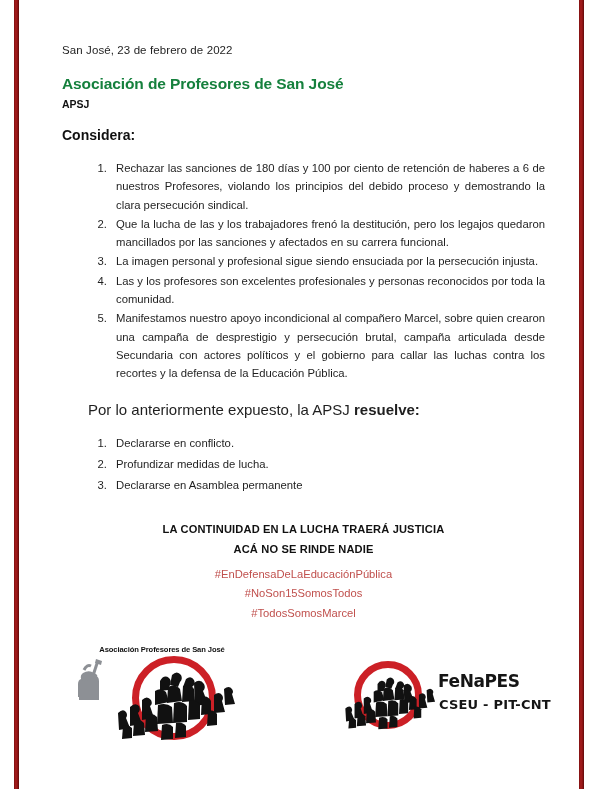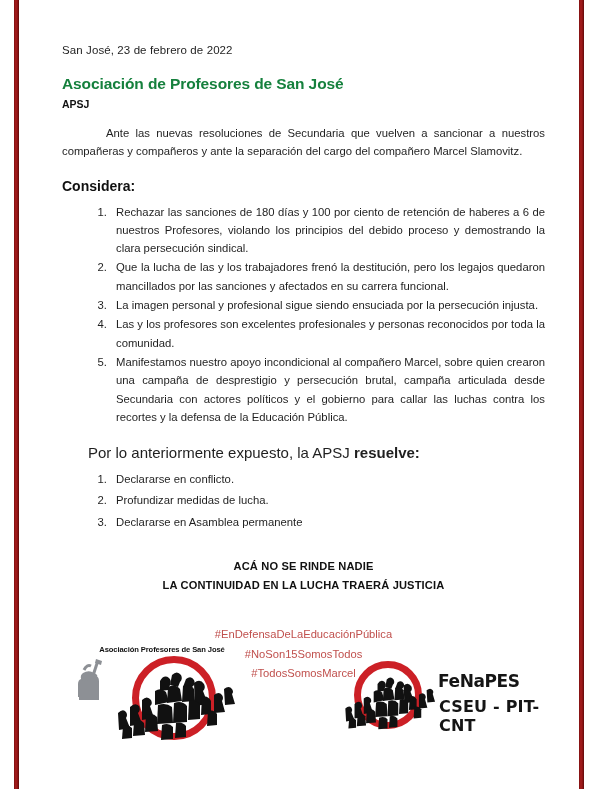--- a/index.html
+++ b/index.html
@@ -70,21 +70,21 @@
   }
 
   .heading {
     font-size: 14px;
     font-weight: bold;
     margin-top: 17px;
     color: #111;
   }
 
   ol.numlist {
-    margin: 9px 0 0 0;
+    margin: 16px 0 0 0;
     padding-left: 48px;
     font-size: 11.3px;
     line-height: 1.62;
     text-align: justify;
     color: #1f1f1f;
   }
   ol.numlist > li {
     margin-bottom: 1px;
     padding-left: 6px;
   }
@@ -102,21 +102,21 @@
     margin-top: 26px;
     text-align: center;
     font-size: 11.1px;
     font-weight: bold;
     line-height: 1.72;
     color: #111;
     letter-spacing: .15px;
   }
 
   .hashtag-block {
-    margin-top: 30px;
+    margin-top: 6px;
     text-align: center;
     font-size: 11.2px;
     line-height: 1.74;
     color: #c0504d;
   }
 
   
   .logos {
     position: absolute;
     left: 0;
@@ -186,21 +186,21 @@
     font-size: 17px;
     font-weight: bold;
     color: #151515;
     letter-spacing: -.4px;
     font-family: "DejaVu Sans", sans-serif;
   }
   .fenapes-sub {
     position: absolute;
     left: 109px;
     top: 44px;
-    font-size: 16px;
+    font-size: 13px;
     font-weight: bold;
     color: #151515;
     letter-spacing: .2px;
     font-family: "DejaVu Sans", sans-serif;
   }
 </style>
 </head>
 <body>
 
 <div class="page">
@@ -208,21 +208,20 @@
   <div class="rule-left"></div>
   <div class="rule-right"></div>
 
   <div class="content">
 
     <div class="dateline">San José, 23 de febrero de 2022</div>
 
     <div class="org-title">Asociación de Profesores de San José</div>
     <div class="org-abbr">APSJ</div>
 
-    <p class="intro">Ante las nuevas resoluciones de Secundaria que vuelven a sancionar a nuestros compañeras y compañeros y ante la separación del cargo del compañero Marcel Slamovitz.</p>
 
     <div class="heading">Considera:</div>
 
     <ol class="numlist">
       <li>Rechazar las sanciones de 180 días y 100 por ciento de retención de haberes a 6 de nuestros Profesores, violando los principios del debido proceso y demostrando la clara persecución sindical.</li>
       <li>Que la lucha de las y los trabajadores frenó la destitución, pero los legajos quedaron mancillados por las sanciones y afectados en su carrera funcional.</li>
       <li>La imagen personal y profesional sigue siendo ensuciada por la persecución injusta.</li>
       <li>Las y los profesores son excelentes profesionales y personas reconocidos por toda la comunidad.</li>
       <li>Manifestamos nuestro apoyo incondicional al compañero Marcel, sobre quien crearon una campaña de desprestigio y persecución brutal, campaña articulada desde Secundaria con actores políticos y el gobierno para callar las luchas contra los recortes y la defensa de la Educación Pública.</li>
     </ol>
@@ -231,22 +230,22 @@
       <span>Por lo anteriormente expuesto, la APSJ </span><b>resuelve:</b>
     </div>
 
     <ol class="numlist tight">
       <li>Declararse en conflicto.</li>
       <li>Profundizar medidas de lucha.</li>
       <li>Declararse en Asamblea permanente</li>
     </ol>
 
     <div class="slogan-block">
+      <div>LA CONTINUIDAD EN LA LUCHA TRAERÁ JUSTICIA</div>
       <div>ACÁ NO SE RINDE NADIE</div>
-      <div>LA CONTINUIDAD EN LA LUCHA TRAERÁ JUSTICIA</div>
     </div>
 
     <div class="hashtag-block">
       <div>#EnDefensaDeLaEducaciónPública</div>
       <div>#NoSon15SomosTodos</div>
       <div>#TodosSomosMarcel</div>
     </div>
 
   </div>
 

